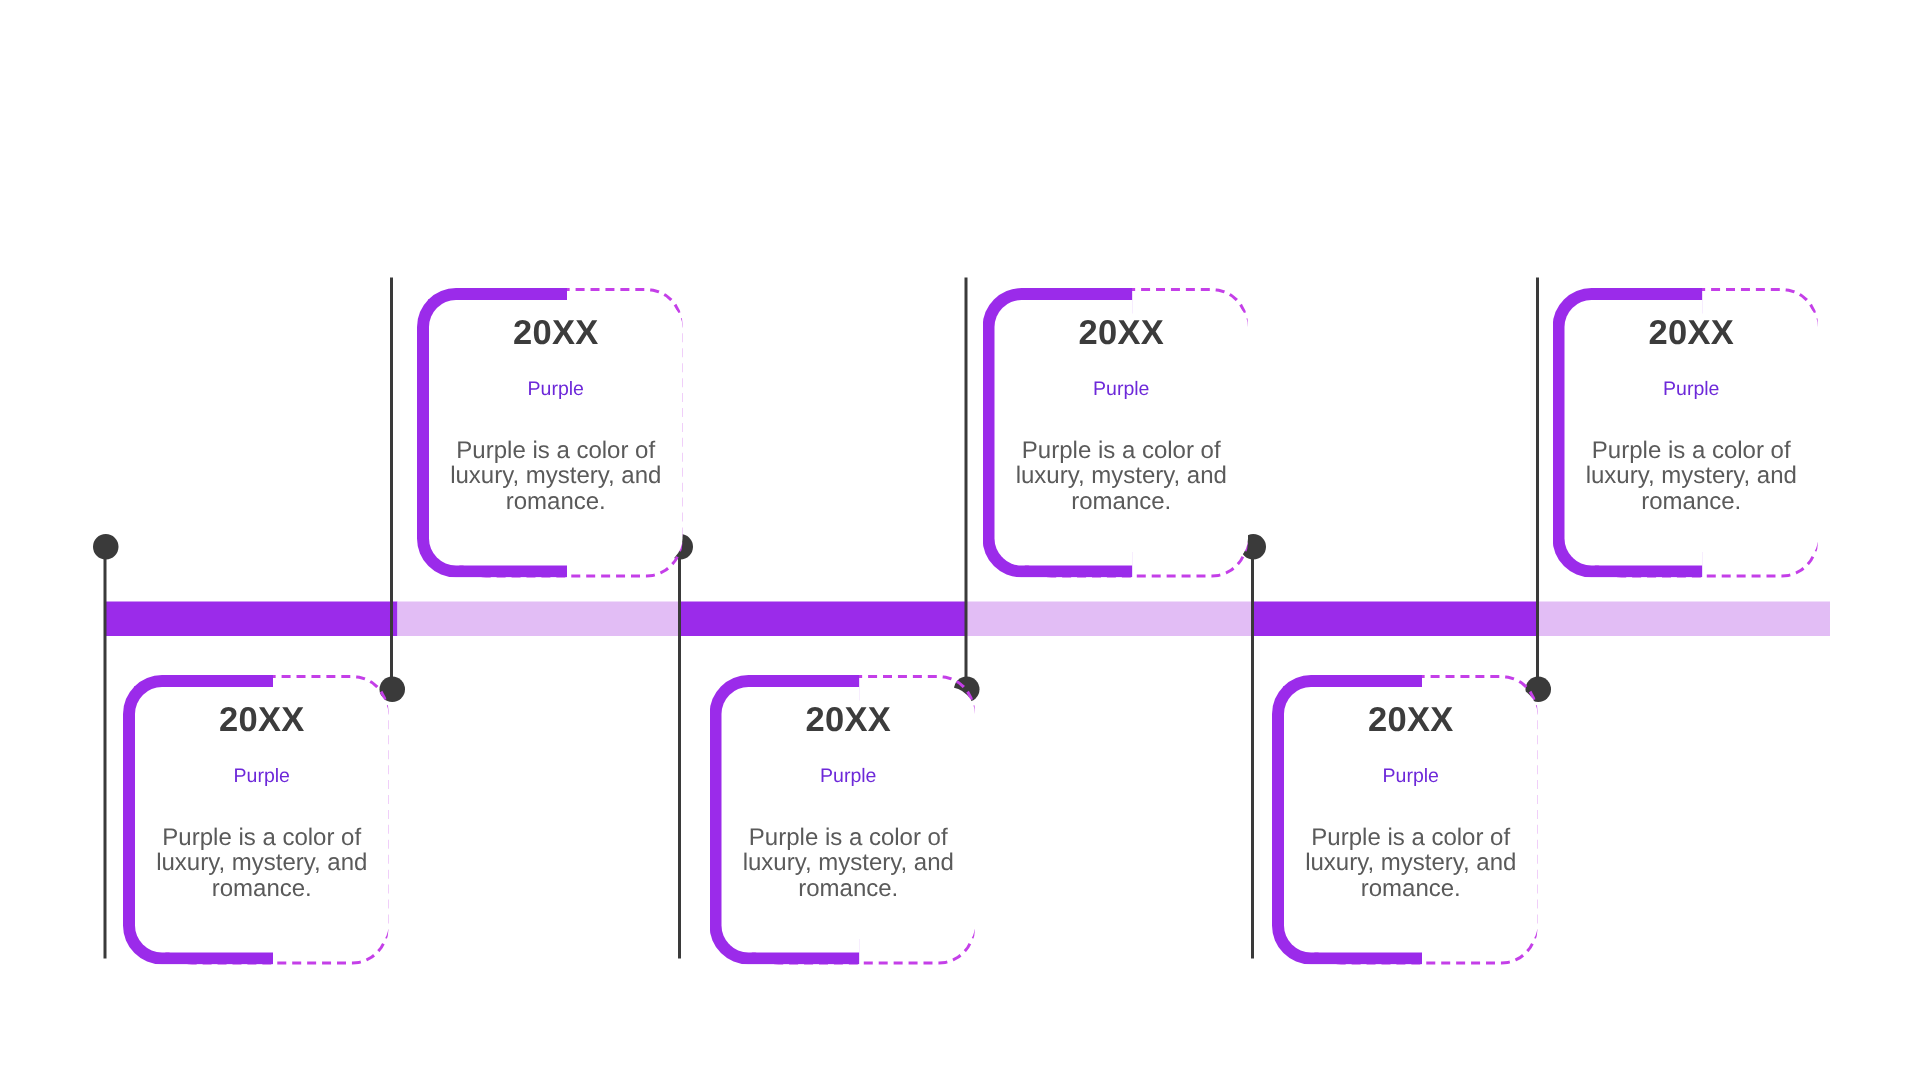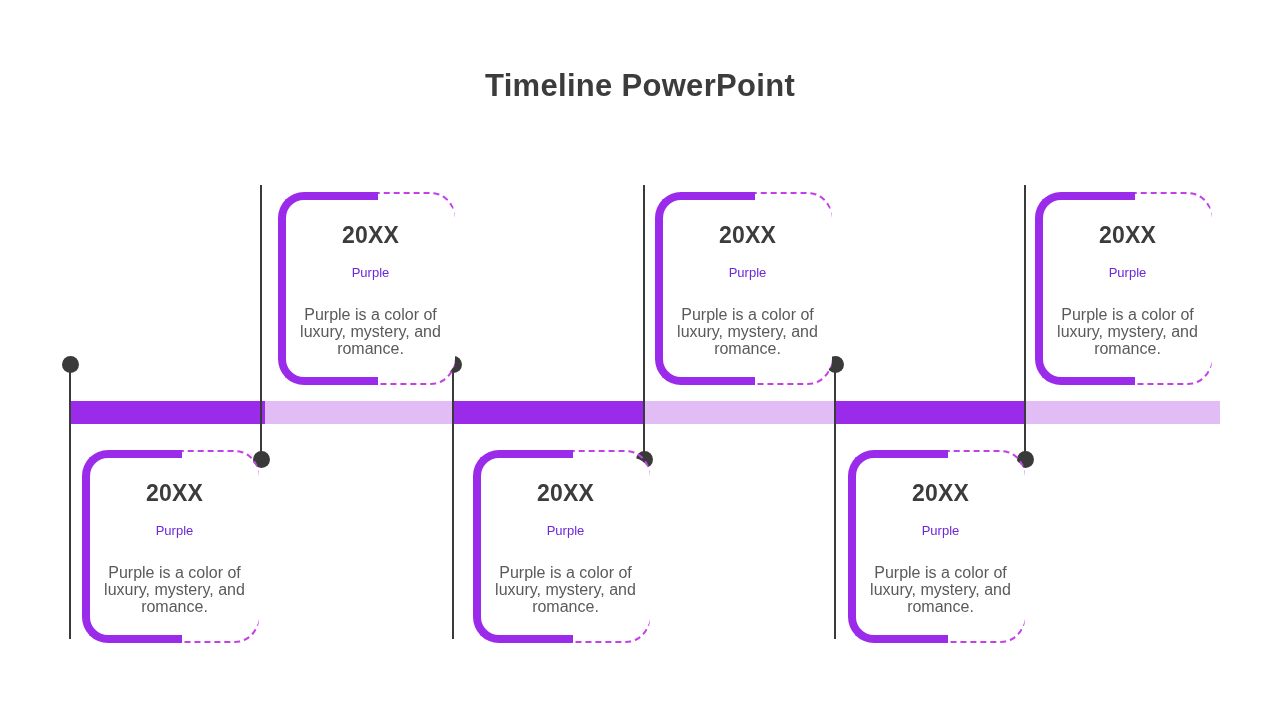--- a/index.html
+++ b/index.html
@@ -103,21 +103,21 @@
   .card-body {
     position: absolute;
     left: 8px;
     top: 0;
     width: 169px;
     height: 193px;
     display: flex;
     flex-direction: column;
     align-items: center;
     justify-content: flex-start;
-    padding-top: 30px;
+    padding-top: 16px;
     text-align: center;
   }
   .card-year {
     font-size: 23px;
     font-weight: bold;
     color: #3c3c3c;
     line-height: 26px;
     letter-spacing: 0.2px;
   }
   .card-sub {
@@ -132,21 +132,20 @@
     line-height: 17px;
     margin-top: 25px;
     width: 150px;
   }
 </style>
 </head>
 <body>
 
 <div id="slide">
 
-  <div id="title">Timeline PowerPoint</div>
 
   <div id="bar">
       <div class="bar-seg" style="left: 0px; width: 195px; background: rgb(155, 43, 234);"></div>
       <div class="bar-seg" style="left: 195px; width: 188px; background: rgb(226, 189, 245);"></div>
       <div class="bar-seg" style="left: 383px; width: 191px; background: rgb(155, 43, 234);"></div>
       <div class="bar-seg" style="left: 574px; width: 191px; background: rgb(226, 189, 245);"></div>
       <div class="bar-seg" style="left: 765px; width: 190px; background: rgb(155, 43, 234);"></div>
       <div class="bar-seg" style="left: 955px; width: 195px; background: rgb(226, 189, 245);"></div>
     </div>
 

